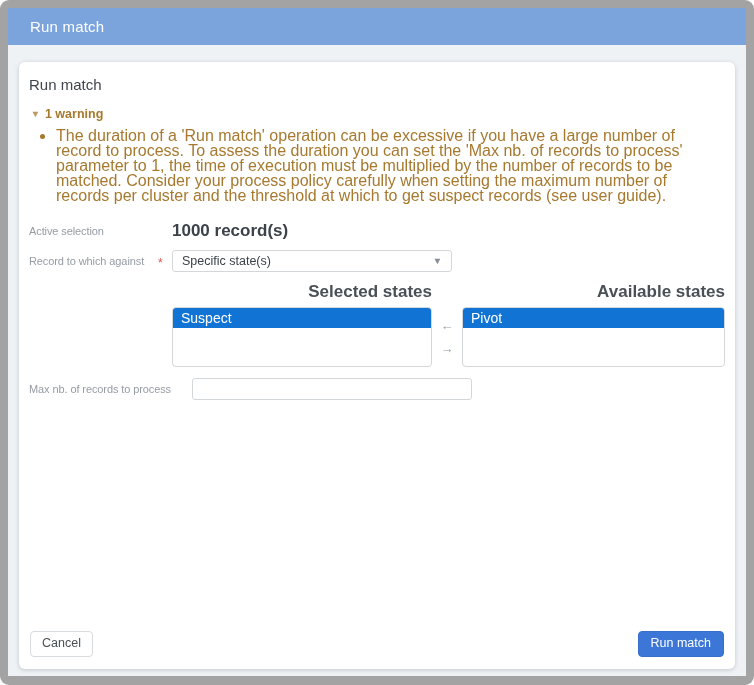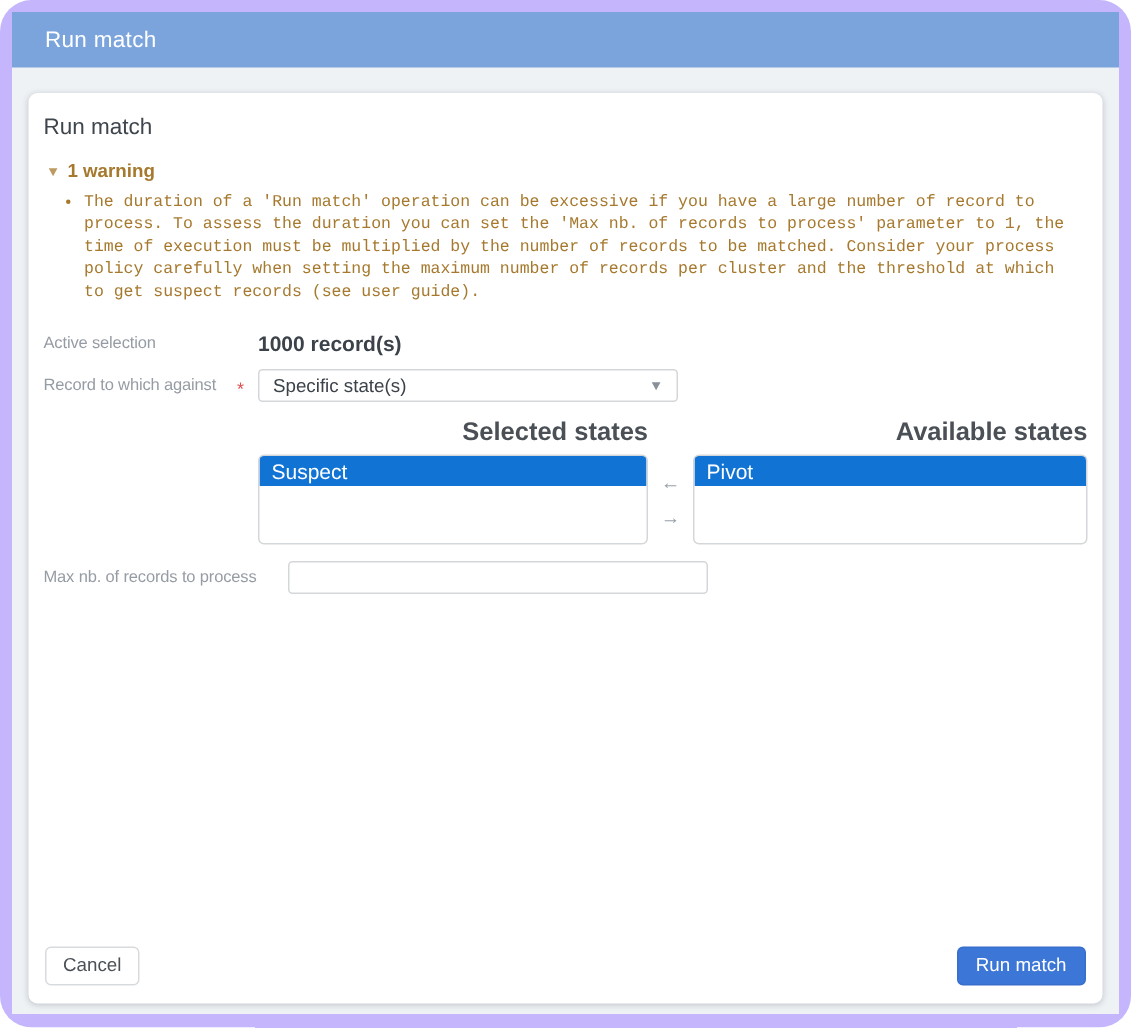--- a/index.html
+++ b/index.html
@@ -11,21 +11,21 @@
     --label-gray:#969ca4;
     --required-red:#e05252;
     --text-dark:#3b4249;
     --border-gray:#d4d7da;
   }
   *{box-sizing:border-box;}
   html,body{margin:0;padding:0;background:#fff;}
   body{font-family:"Liberation Sans","DejaVu Sans",sans-serif;color:var(--text-dark);}
   .screen{
     width:754px;height:685px;
-    background:#c4b5fd;border-radius:21px;
+    background:#a3a3a3;border-radius:9px;
     padding:8px 8px 9px 8px;overflow:hidden;
   }
   .app{width:100%;height:100%;display:flex;flex-direction:column;background:var(--page-background);}
   .titlebar{
     flex:0 0 37px;background:var(--header-bar);color:#fff;
     display:flex;align-items:center;padding-left:22px;
     font-size:15px;letter-spacing:.2px;
   }
   .page{flex:1;display:flex;padding:17px 11px 7px 11px;min-height:0;}
   .card{
@@ -36,27 +36,27 @@
   }
   .card-title{font-size:15px;color:#3f454c;margin:2px 0 10px 2px;font-weight:400;}
   .warning-toggle{
     display:inline-flex;align-items:center;gap:5px;
     margin:4px 0 0 4px;color:var(--warning-text);
     font-size:12.5px;font-weight:600;cursor:pointer;width:max-content;
   }
   .warning-toggle .caret{font-size:9px;opacity:.75;line-height:1;}
   .warning-list{
     margin:7px 0 0 0;padding:0 12px 0 29px;color:var(--warning-text);
-    font-size:11px;line-height:15px;max-width:706px;font-family:Liberation Mono, monospace;
+    font-size:16px;line-height:15px;max-width:706px;
   }
   .warning-list li{margin:0;}
   .row{display:flex;align-items:center;margin-left:2px;}
   .row-label{flex:0 0 122px;font-size:11px;color:var(--label-gray);white-space:nowrap;letter-spacing:-.1px;}
   .row-req{flex:0 0 21px;font-size:12px;color:var(--required-red);padding-left:7px;line-height:1;padding-top:3px;}
-  .row-value{font-size:14px;font-weight:600;color:var(--text-dark);}
+  .row-value{font-size:17px;font-weight:600;color:var(--text-dark);}
   .select-box{
     width:280px;height:22px;border:1px solid var(--border-gray);border-radius:3px;
     display:flex;align-items:center;justify-content:space-between;
     padding:0 9px;font-size:12.5px;color:var(--text-dark);background:#fff;cursor:pointer;
   }
   .select-box .caret{color:#8a9099;font-size:9px;line-height:1;}
   .text-input{
     width:280px;height:22px;border:1px solid var(--border-gray);border-radius:3px;
     padding:0 8px;font-size:12.5px;color:var(--text-dark);outline:none;
     font-family:inherit;

